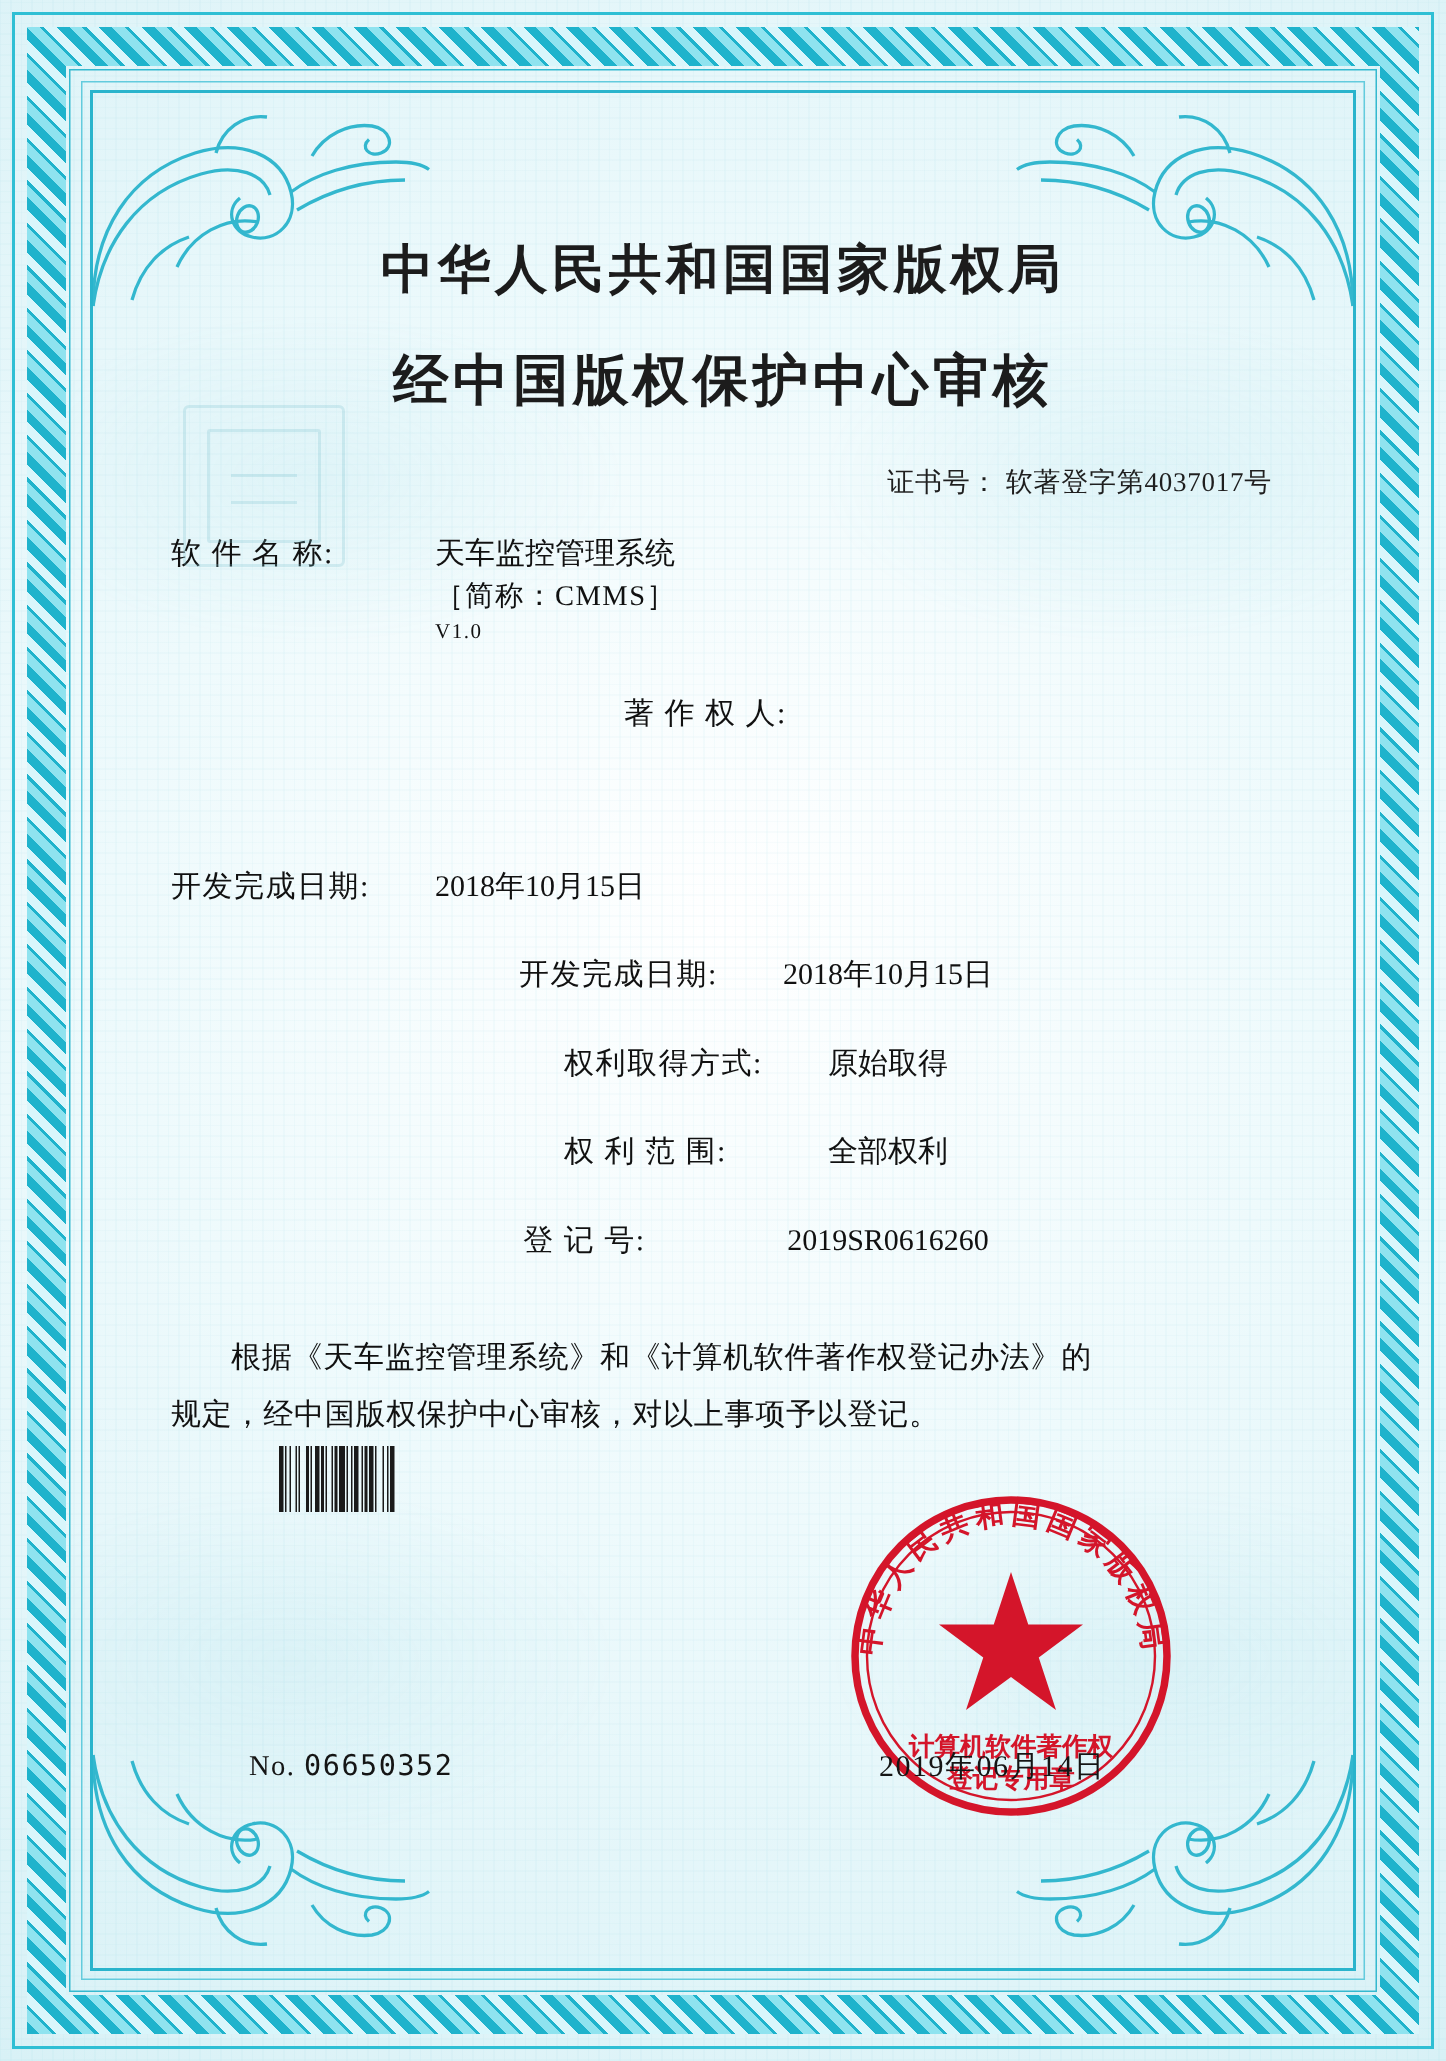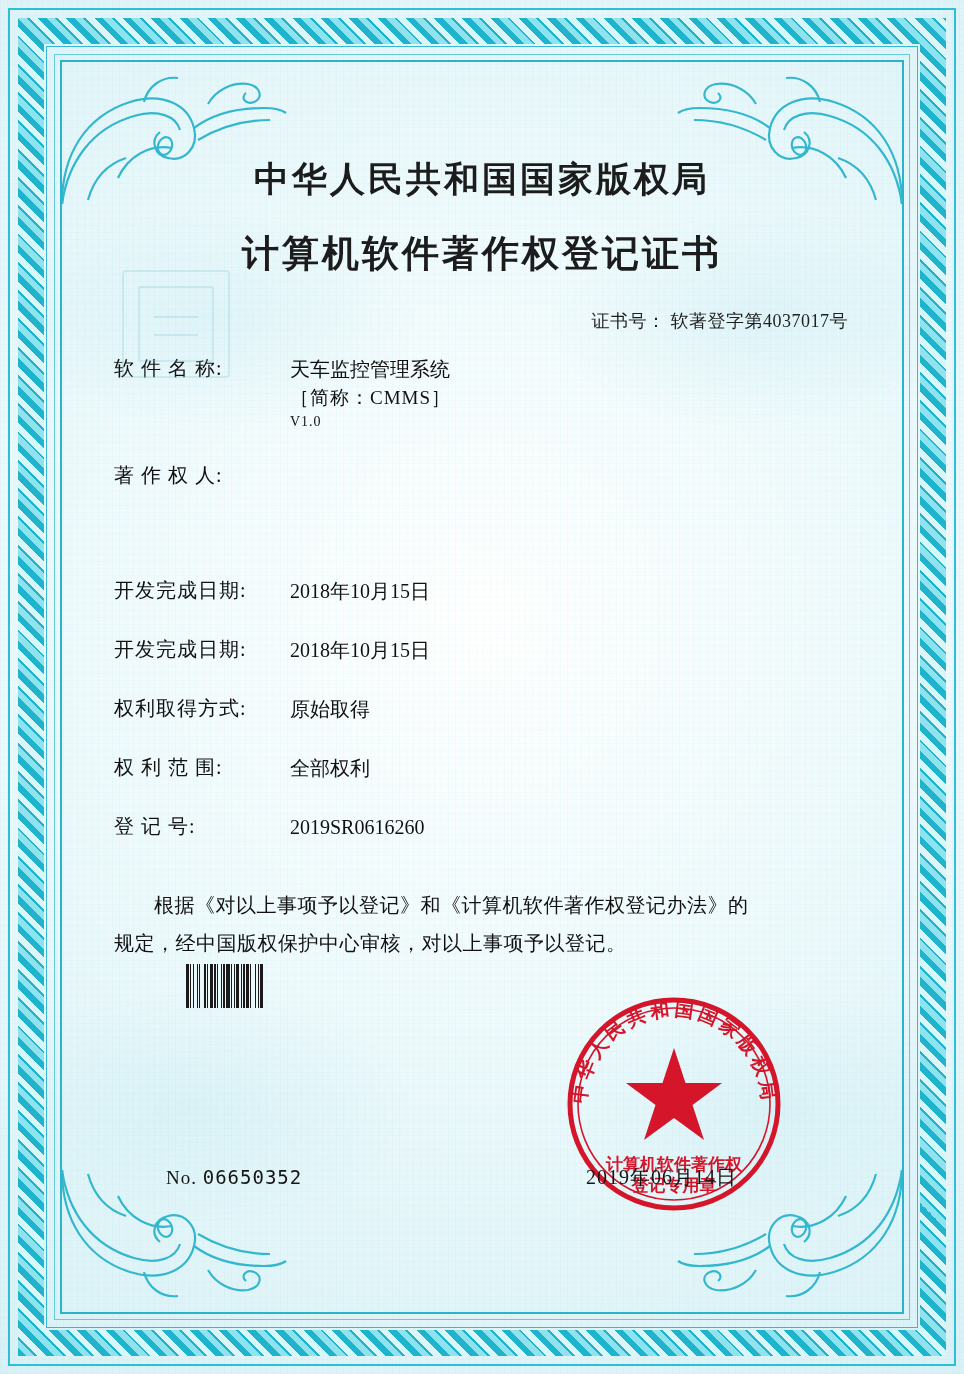--- a/index.html
+++ b/index.html
@@ -152,21 +152,21 @@
     display: block;
     font-size: 19px;
     letter-spacing: 1px;
   }
   .value .ver {
     display: block;
     font-size: 14px;
     letter-spacing: 1px;
   }
   .row-gap-big { margin-top: 88px; }
-  .row-gap { margin-top: 30px; }
+  .row-gap { margin-top: 30px; justify-content: center; }
 
   .paras {
     margin-top: 44px;
     padding-left: 44px;
     padding-right: 34px;
   }
   .para {
     font-size: 20px;
     color: #111;
     line-height: 1.9;
@@ -315,21 +315,21 @@
       <path d="M150 46 C158 32 174 24 190 26 C202 28 206 40 196 44 C188 47 182 40 188 35"></path>
       <path d="M86 44 C90 28 104 18 120 20"></path>
     </svg>
   </div>
 
   <div class="content">
 
     <div class="watermark"></div>
 
     <div class="title1">中华人民共和国国家版权局</div>
-    <div class="title2">计算机软件著作权登记证书</div>
+    <div class="title2">经中国版权保护中心审核</div>
     <div class="cert-no">证书号：  软著登字第4037017号</div>
 
     <div class="fields">
 
       <div class="row">
         <div class="label">软 件 名 称:</div>
         <div class="value">
           <span>天车监控管理系统</span>
           <span class="sub">［简称：CMMS］</span>
           <span class="ver">V1.0</span>
@@ -361,21 +361,21 @@
       </div>
 
       <div class="row row-gap">
         <div class="label">登 记 号:</div>
         <div class="value">2019SR0616260</div>
       </div>
 
     </div>
 
     <div class="paras">
-      <div class="para indent">根据《对以上事项予以登记》和《计算机软件著作权登记办法》的</div>
+      <div class="para indent">根据《天车监控管理系统》和《计算机软件著作权登记办法》的</div>
       <div class="para">规定，经中国版权保护中心审核，对以上事项予以登记。</div>
     </div>
 
     <div class="barcode">
         <i style="width: 3px; background: rgb(26, 26, 26);"></i>
         <i style="width: 1px; background: transparent;"></i>
         <i style="width: 1px; background: rgb(26, 26, 26);"></i>
         <i style="width: 2px; background: transparent;"></i>
         <i style="width: 1px; background: rgb(26, 26, 26);"></i>
         <i style="width: 3px; background: transparent;"></i>

